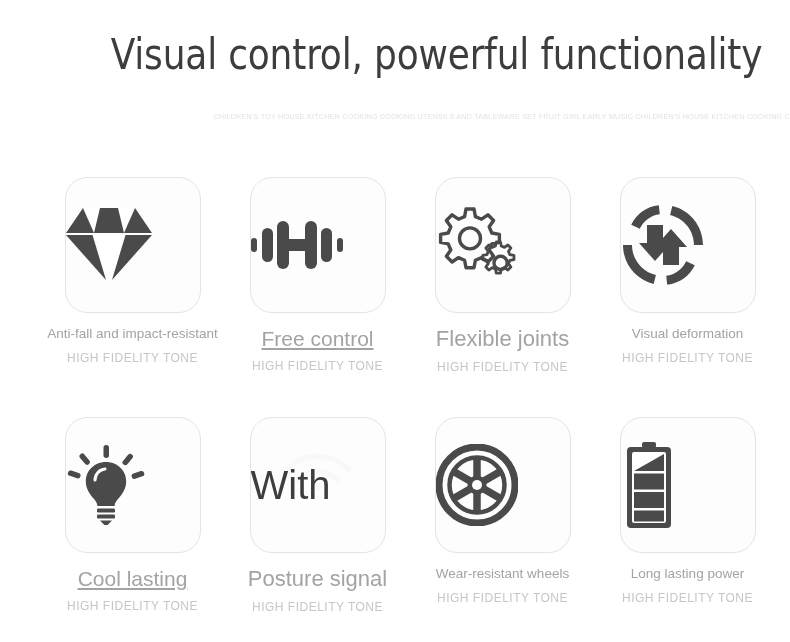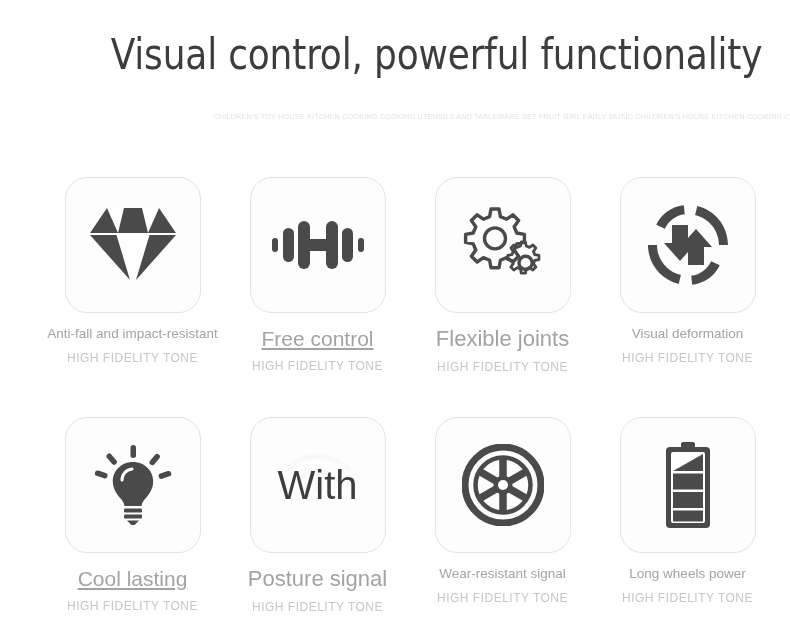--- a/index.html
+++ b/index.html
@@ -72,21 +72,21 @@
     align-items: center;
   }
   .card {
     width: 136px;
     height: 136px;
     border: 1px solid #e4e4e4;
     border-radius: 22px;
     background: #fdfdfd;
     display: flex;
     align-items: center;
-    justify-content: center;
+    justify-content: flex-start;
     box-sizing: border-box;
     position: relative;
     overflow: hidden;
   }
   .card svg {
     display: block;
   }
   .card-text {
     font-size: 40px;
     color: #3d3d3d;
@@ -282,21 +282,21 @@
                 <line x1="41" y1="41" x2="63.5" y2="54"></line>
                 <line x1="41" y1="41" x2="41" y2="67"></line>
                 <line x1="41" y1="41" x2="18.5" y2="54"></line>
                 <line x1="41" y1="41" x2="18.5" y2="28"></line>
               </g>
               <circle cx="41" cy="41" r="9.5" fill="#4a4a4a"></circle>
               <circle cx="41" cy="41" r="5" fill="#ffffff"></circle>
             </svg>
           </span>
         </div>
-        <div class="feature-label sml">Wear-resistant signal</div>
+        <div class="feature-label sml">Wear-resistant wheels</div>
         <div class="feature-sub">HIGH FIDELITY TONE</div>
       </div>
 
       <div class="feature">
         <div class="card">
           <span>
             <svg width="56" height="86" viewBox="0 0 56 86">
               <g fill="#4a4a4a">
                 <rect x="21" y="0" width="14" height="6" rx="2"></rect>
                 <rect x="6" y="5" width="44" height="81" rx="4"></rect>
@@ -307,19 +307,19 @@
               <g fill="#4a4a4a">
                 <polygon points="13,12 43,12 43,29 13,29"></polygon>
                 <rect x="13" y="31.5" width="30" height="16"></rect>
                 <rect x="13" y="50" width="30" height="16"></rect>
                 <rect x="13" y="68.5" width="30" height="11"></rect>
               </g>
               <polygon points="13,12 13,29 43,12" fill="#ffffff"></polygon>
             </svg>
           </span>
         </div>
-        <div class="feature-label sml">Long wheels power</div>
+        <div class="feature-label sml">Long lasting power</div>
         <div class="feature-sub">HIGH FIDELITY TONE</div>
       </div>
 
     </div>
   </div>
 </div>
 
 </body></html>

